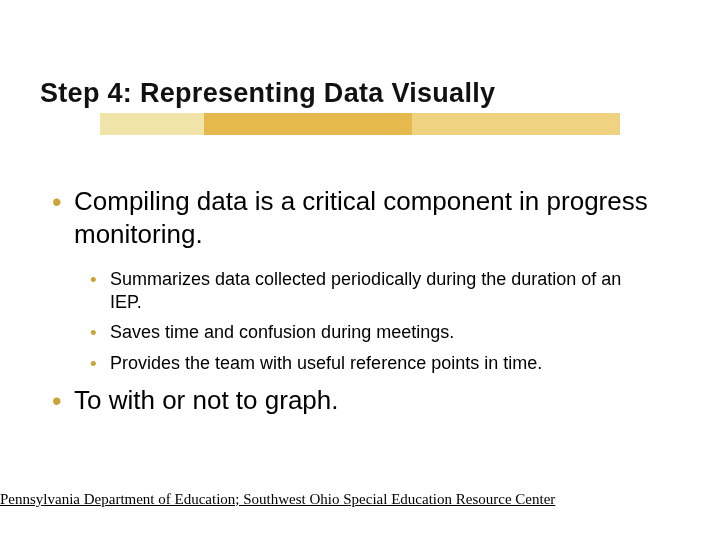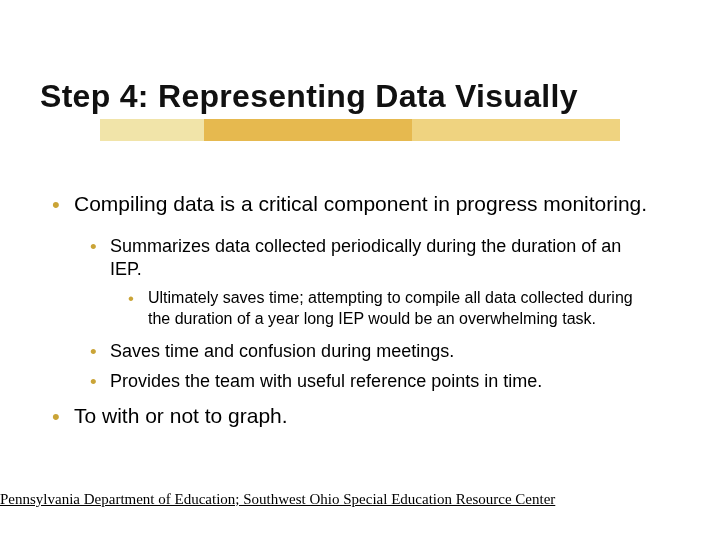--- a/index.html
+++ b/index.html
@@ -1,30 +1,30 @@
 <!DOCTYPE html>
 <html><head>
 <meta charset="utf-8">
 <style>
   * { margin: 0; padding: 0; box-sizing: border-box; }
   html, body { width: 720px; height: 540px; background: #fff; font-family: Verdana, Geneva, sans-serif; }
   .slide { width: 720px; height: 540px; position: relative; padding: 78px 40px 0 40px; }
   .title-wrap { position: relative; padding-bottom: 14px; }
-  .title { font-family: Arial, Helvetica, sans-serif; font-weight: 900; font-size: 32px; color: #111; letter-spacing: 0.3px; }
+  .title { font-family: Arial, Helvetica, sans-serif; font-weight: 900; font-size: 27px; color: #111; letter-spacing: 0.3px; }
   .brush-accent { height: 22px; width: 520px; margin-top: 4px; margin-left: 60px; }
   .brush-accent span { display:inline-block; height:100%; }
   .brush-a { width: 20%; background: #f0e2a0; }
   .brush-b { width: 40%; background: #e4b23c; }
   .brush-c { width: 40%; background: #eecf73; }
   .brush-accent { filter: blur(0.3px); opacity: 0.9; }
   .content { margin-top: 36px; }
   ul { list-style: none; }
   li { position: relative; }
   .bullet::before { content: "•"; position: absolute; left: 0; color: #caa437; font-size: 1.05em; }
-  .lvl1 { font-size: 21px; color: #000; padding-left: 22px; margin: 0 20px 12px 12px; line-height: 1.25; }
+  .lvl1 { font-size: 26px; color: #000; padding-left: 22px; margin: 0 20px 12px 12px; line-height: 1.25; }
   .lvl1.bullet::before { left: 0; top: 0; }
   .lvl2 { font-size: 18px; color: #000; padding-left: 20px; margin: 0 30px 8px 50px; line-height: 1.25; }
   .lvl3 { font-size: 16px; color: #000; padding-left: 20px; margin: 0 40px 10px 88px; line-height: 1.3; }
   .lvl2-group { margin-top: 18px; margin-bottom: 6px; }
   .footer { position: absolute; bottom: 32px; left: 0; width: 100%; text-align: left; }
   .footer-text { font-family: "Times New Roman", Times, serif; font-size: 15px; color: #000; text-decoration: underline; }
 </style>
 </head>
 <body>
 
@@ -42,27 +42,20 @@
 
       <li class="lvl1 bullet">
         <span>Compiling data is a critical component in progress monitoring.</span>
       </li>
 
       <li class="lvl2-group">
         <ul>
           <li class="lvl2 bullet">
             <span>Summarizes data collected periodically during the duration of an IEP.</span>
           </li>
-          <li>
-            <ul>
-              <li class="lvl3 bullet">
-                <span>Ultimately saves time; attempting to compile all data collected during the duration of a year long IEP would be an overwhelming task.</span>
-              </li>
-            </ul>
-          </li>
           <li class="lvl2 bullet">
             <span>Saves time and confusion during meetings.</span>
           </li>
           <li class="lvl2 bullet">
             <span>Provides the team with useful reference points in time.</span>
           </li>
         </ul>
       </li>
 
       <li class="lvl1 bullet" style="margin-top:10px;">

